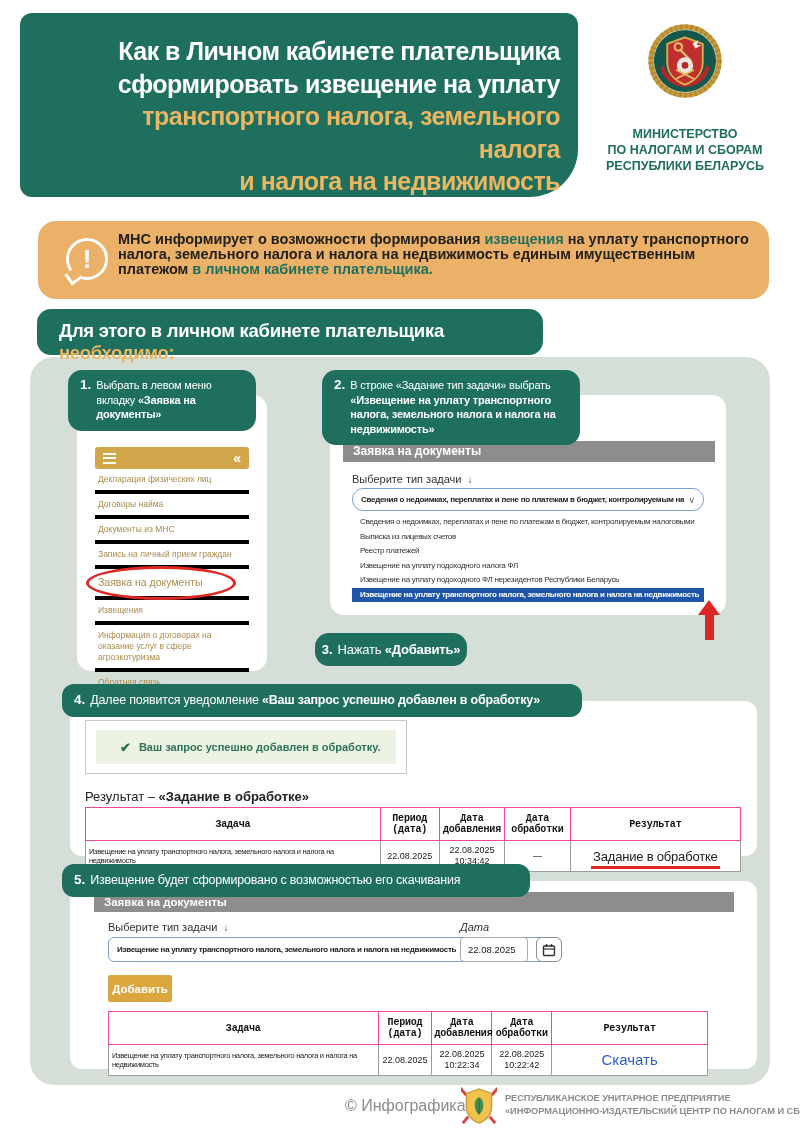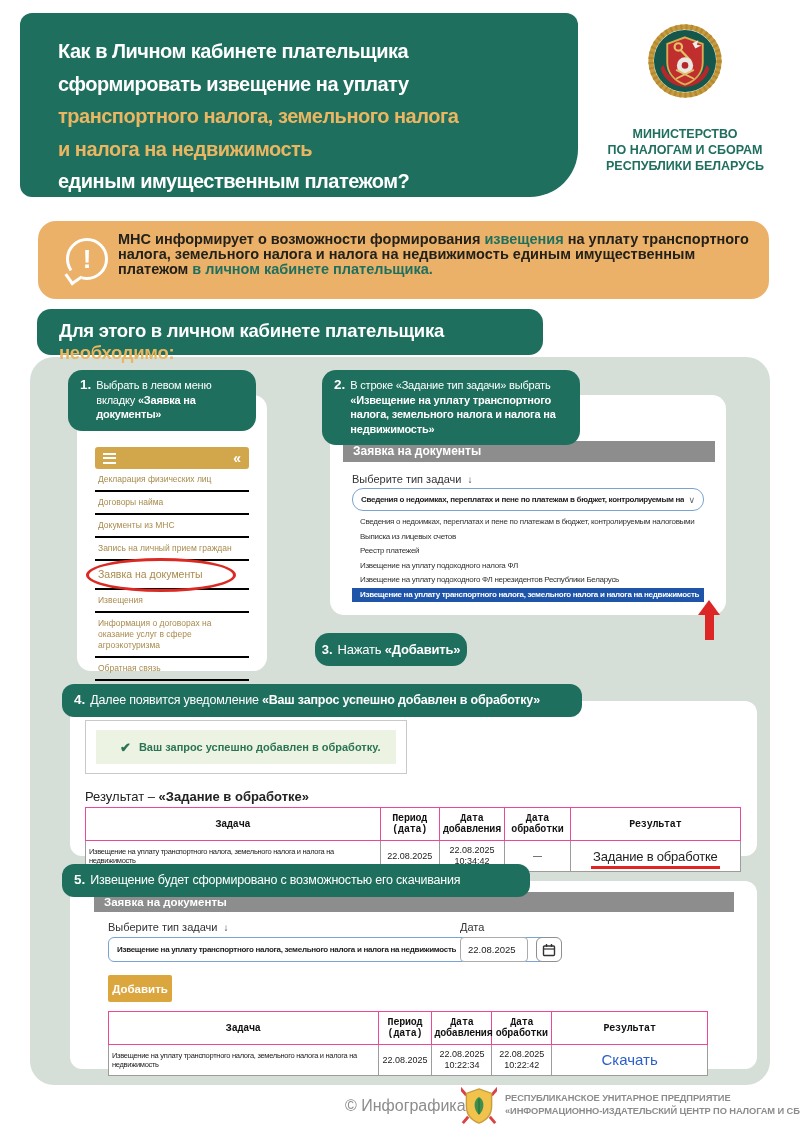--- a/index.html
+++ b/index.html
@@ -2,22 +2,22 @@
 <html><head>
 <meta charset="utf-8">
 <style>
   * { margin:0; padding:0; box-sizing:border-box; }
   body { background:#ffffff; font-family:"Liberation Sans", sans-serif; }
   .page { position:relative; width:800px; height:1131px; background:#fff; overflow:hidden; }
 
   
   .header-green { position:absolute; left:20px; top:13px; width:558px; height:184px;
     background:#1E6F5E; border-radius:12px 12px 48px 12px; padding:22px 18px 0 38px; }
-  .header-title span { display:block; font-size:20px; font-weight:bold; line-height:32.5px;
-    letter-spacing:-0.5px; color:#ffffff; }
+  .header-title span { display:block; font-size:25px; font-weight:bold; line-height:32.5px;
+    letter-spacing:-0.5px; color:#ffffff;text-align:right; }
   .header-title span.accent { color:#EAB661; }
 
   .brand { position:absolute; left:600px; top:24px; width:170px; text-align:center; }
   .brand svg { display:block; margin:0 auto; }
   .ministry { margin-top:28px; font-size:12.5px; font-weight:bold; color:#1E6F5E; line-height:16px; }
 
   
   .notice { position:absolute; left:38px; top:221px; width:731px; height:78px;
     background:#ECB168; border-radius:18px; }
   .notice-icon { position:absolute; left:28px; top:17px; width:42px; height:42px;
@@ -62,21 +62,21 @@
   .card5 { left:40px; top:524px; width:687px; height:188px; border-radius:12px; }
 
   
   .menu { position:absolute; left:18px; top:52px; width:154px; }
   .menu-bar { height:22px; background:#D2A74B; border-radius:3px; display:flex;
     justify-content:space-between; align-items:center; padding:0 8px; }
   .hamburger { display:inline-block; }
   .hamburger i { display:block; width:13px; height:2px; background:#fff; margin:2.5px 0; }
   .collapse { color:#fff; font-weight:bold; font-size:14px; }
   .menu-item { position:relative; font-size:8.5px; color:#A98B4D; padding:5px 2px 5px 3px;
-    border-bottom:2px solid #000000; line-height:11px; cursor:pointer; }
+    border-bottom:4px solid #000000; line-height:11px; cursor:pointer; }
   .menu-item.highlighted { font-size:10.5px; padding:7px 2px 7px 3px; line-height:13px; }
   .red-ellipse { position:absolute; left:-9px; top:-3px; width:150px; height:34px;
     border:3px solid #DB2A23; border-radius:50%; pointer-events:none; }
 
   
   .graybar { position:absolute; background:#8D8D8D; color:#fff; font-weight:bold;
     font-size:12px; line-height:21px; padding-left:10px; }
   .bar2 { left:13px; top:46px; width:372px; height:21px; }
   .field-label { position:absolute; font-size:11px; color:#333; }
   .field-label .sort { font-weight:bold; font-size:10px; margin-left:6px; color:#444; }
@@ -114,21 +114,21 @@
   .rtable td { border:1px solid #9C9C9C; padding:4px 3px; color:#222; }
   .cell-task { font-size:7.5px; letter-spacing:-0.3px; text-align:left; line-height:9px; }
   .cell-date { font-size:9px; text-align:center; white-space:pre-line; line-height:11px; }
   .cell-result { text-align:center; height:20px; }
   .res-underline { font-size:13px; letter-spacing:-0.2px; border-bottom:3px solid #E02423; padding:0 2px 2px; }
   .res-link { font-size:15px; color:#2B5FC7; cursor:pointer; }
 
   
   .bar5 { left:24px; top:11px; width:640px; height:20px; line-height:20px; font-size:11.5px; }
   .label5a { left:38px; top:40px; }
-  .label5b { left:390px; top:40px; }
+  .label5b { left:390px; top:40px;font-style:italic; }
   .select5 { left:38px; top:56px; width:450px; height:25px; border-radius:6px; }
   .date-input { position:absolute; left:390px; top:56px; width:68px; height:25px;
     border:1px solid #ABABAB; border-radius:4px; font-size:9.5px; line-height:23px;
     padding-left:7px; color:#222; background:#fff; }
   .cal-btn { position:absolute; left:466px; top:56px; width:26px; height:25px;
     border:1.5px solid #8F8F8F; border-radius:6px; background:#fff;
     display:flex; align-items:center; justify-content:center; cursor:pointer; }
   .add-btn { position:absolute; left:38px; top:94px; width:64px; height:27px;
     background:#DCA63F; color:#fff; font-weight:bold; font-size:11.5px;
     display:flex; align-items:center; justify-content:center; border-radius:2px; cursor:pointer; }

